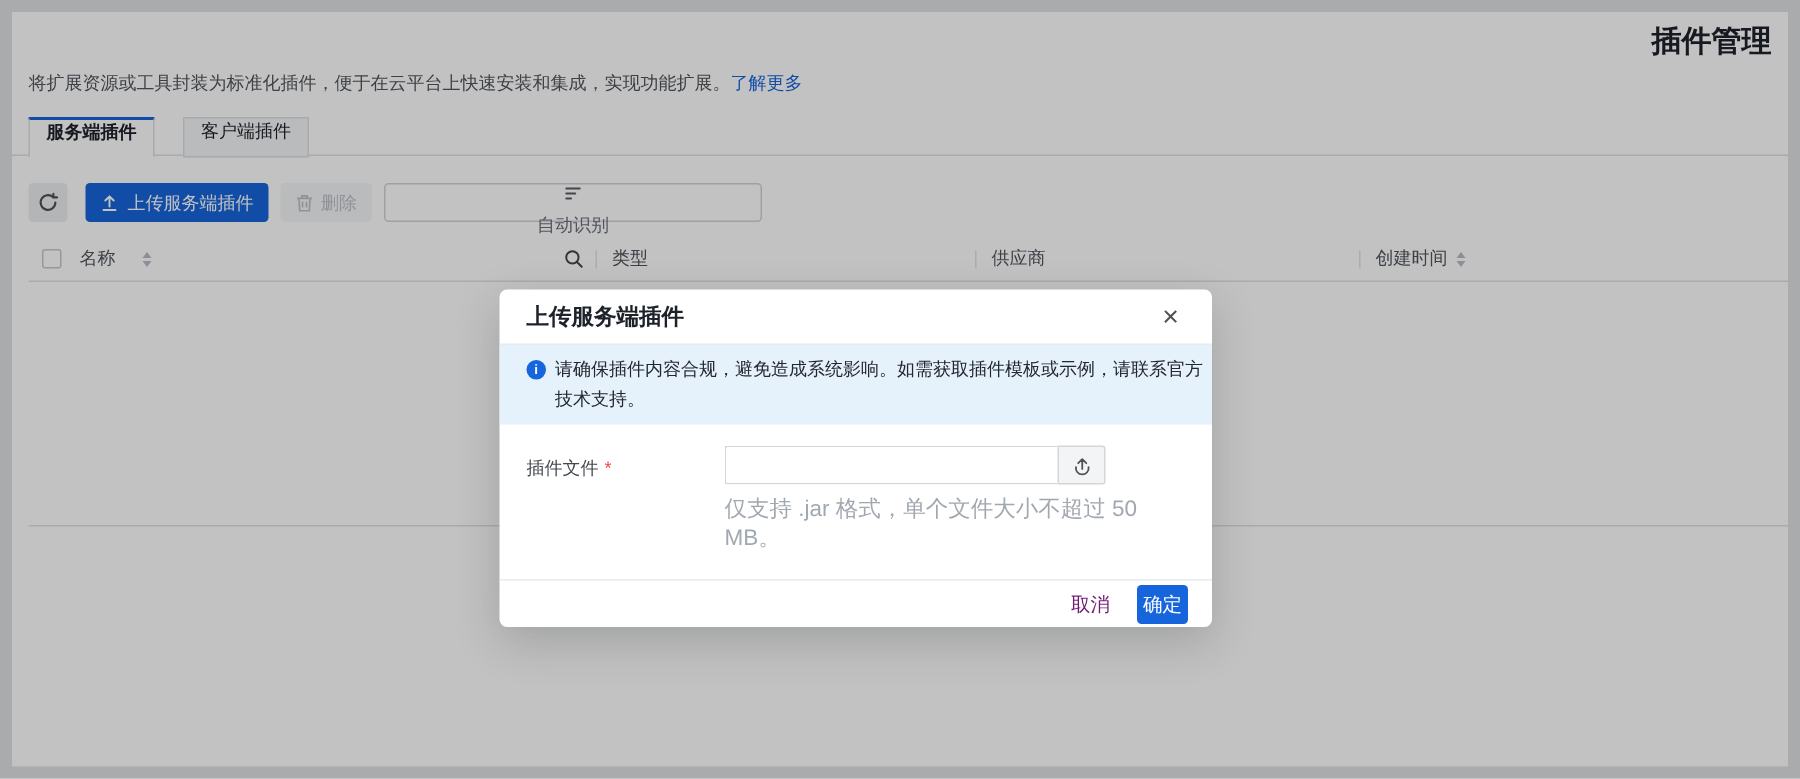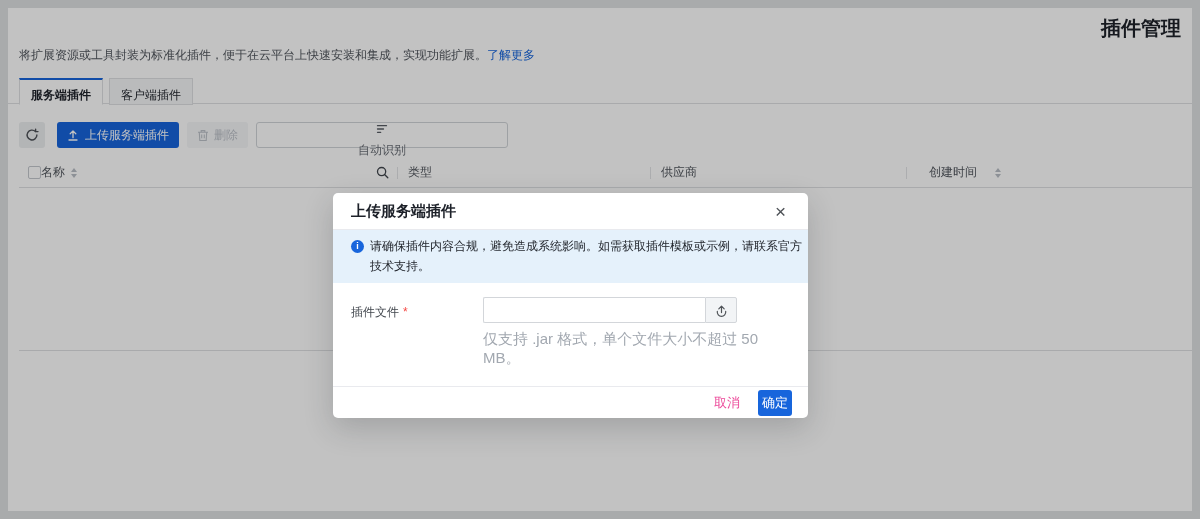--- a/index.html
+++ b/index.html
@@ -15,42 +15,42 @@
   .card{position:absolute;left:8px;top:8px;right:8px;bottom:8px;background:#fff;overflow:hidden;}
 
   
   .page-head{padding:6px 11px 0;}
   .page-title{font-size:20px;line-height:28px;font-weight:700;color:var(--text-main);text-align:right;}
   .page-desc{margin-top:5px;font-size:12px;line-height:17px;color:var(--text-sub);}
   .page-desc a{color:var(--primary);text-decoration:none;font-weight:500;cursor:pointer;}
 
   
   .tabbar{margin-top:14px;height:26px;border-bottom:1px solid var(--border);display:flex;padding-left:11px;}
-  .tab{height:27px;margin-bottom:-1px;margin-right:6px;padding:0 11px;font-size:12px;display:flex;align-items:flex-end;
+  .tab{height:27px;margin-bottom:-1px;margin-right:19px;padding:0 11px;font-size:12px;display:flex;align-items:flex-start;
        border:1px solid var(--border);background:#f5f6f7;color:var(--text-main);cursor:pointer;}
   .tab.active{background:#fff;border-top:2px solid var(--primary);border-bottom:1px solid #fff;font-weight:700;}
 
   
   .toolbar{margin:18px 11px 0;height:26px;display:flex;align-items:center;}
   .btn{height:26px;border:none;border-radius:3px;font-size:12px;display:inline-flex;align-items:center;cursor:pointer;}
   .btn-refresh{width:26px;justify-content:center;background:#eceef0;margin-right:12px;}
   .btn-upload{background:var(--primary);color:#fff;padding:0 10px;gap:6px;margin-right:8px;font-weight:500;}
   .btn-delete{background:#f5f6f8;color:#bcc1c8;padding:0 10px;gap:5px;margin-right:8px;cursor:not-allowed;}
   .searchbox{width:252px;height:26px;border:1px solid var(--input-border);border-radius:3px;background:#fff;
              display:flex;align-items:center;padding:0 8px;gap:7px;cursor:text;flex-direction:column;}
   .search-value{flex:1;font-size:12px;color:#6b7078;}
 
   
   .thead{margin:10px 0 0 11px;height:30px;display:flex;align-items:center;border-bottom:1px solid var(--border);
          font-size:12px;color:var(--text-sub);}
   .th{display:flex;align-items:center;height:100%;}
-  .th1{width:378px;padding-left:9px;align-items:center;}
+  .th1{width:378px;padding-left:9px;gap:12px;align-items:center;}
   .th2{width:253px;}
   .th3{width:256px;text-align:center;}
-  .th4{flex:1;gap:12px;}
+  .th4{flex:1;}
   .sep{width:1px;height:12px;background:#e2e4e7;margin-right:10px;}
   .cb{width:13px;height:13px;border:1px solid #c4c8ce;border-radius:2px;background:#fff;cursor:pointer;flex:none;}
   .sort{display:inline-flex;flex-direction:column;gap:2px;margin-left:6px;cursor:pointer;}
   .sort i{display:block;width:0;height:0;border-left:3.5px solid transparent;border-right:3.5px solid transparent;}
   .sort .up{border-bottom:4px solid #b9bec5;}
   .sort .down{border-top:4px solid #b9bec5;}
   .table-empty{height:163px;border-bottom:1px solid var(--border);margin-left:11px;}
 
   
   .overlay{position:absolute;inset:0;background:rgba(0,0,0,0.24);z-index:5;}
@@ -69,21 +69,21 @@
   .f-label .req{color:#f54a45;margin-left:4px;}
   .f-field{flex:1;}
   .input-group{display:flex;width:254px;height:26px;}
   .input-group input{flex:1;min-width:0;border:1px solid #d3d6da;border-right:none;border-radius:2px 0 0 2px;
                      outline:none;padding:0 8px;font-size:12px;background:#fff;color:var(--text-main);}
   .btn-suffix{width:32px;border:1px solid #d3d6da;background:#f2f4f6;border-radius:0 2px 2px 0;
               display:flex;align-items:center;justify-content:center;cursor:pointer;padding:0;}
   .helper{margin-top:7px;font-size:15px;color:#a2a8b0;}
   .m-foot{height:32px;border-top:1px solid #e9eaee;display:flex;align-items:center;justify-content:flex-end;
           padding:0 16px;gap:18px;}
-  .btn-cancel{background:none;border:none;font-size:13px;color:#ec4899;cursor:pointer;padding:0;text-align:right;}
+  .btn-cancel{background:none;border:none;font-size:13px;color:#701a75;cursor:pointer;padding:0;text-align:right;}
   .btn-confirm{background:var(--primary);color:#fff;border:none;border-radius:3px;height:26px;padding:0 4px;
                font-size:13px;font-weight:500;cursor:pointer;}
   svg{display:block;flex:none;}
 </style>
 </head>
 <body>
 
 <div class="card">
 
   <div class="page-head">

